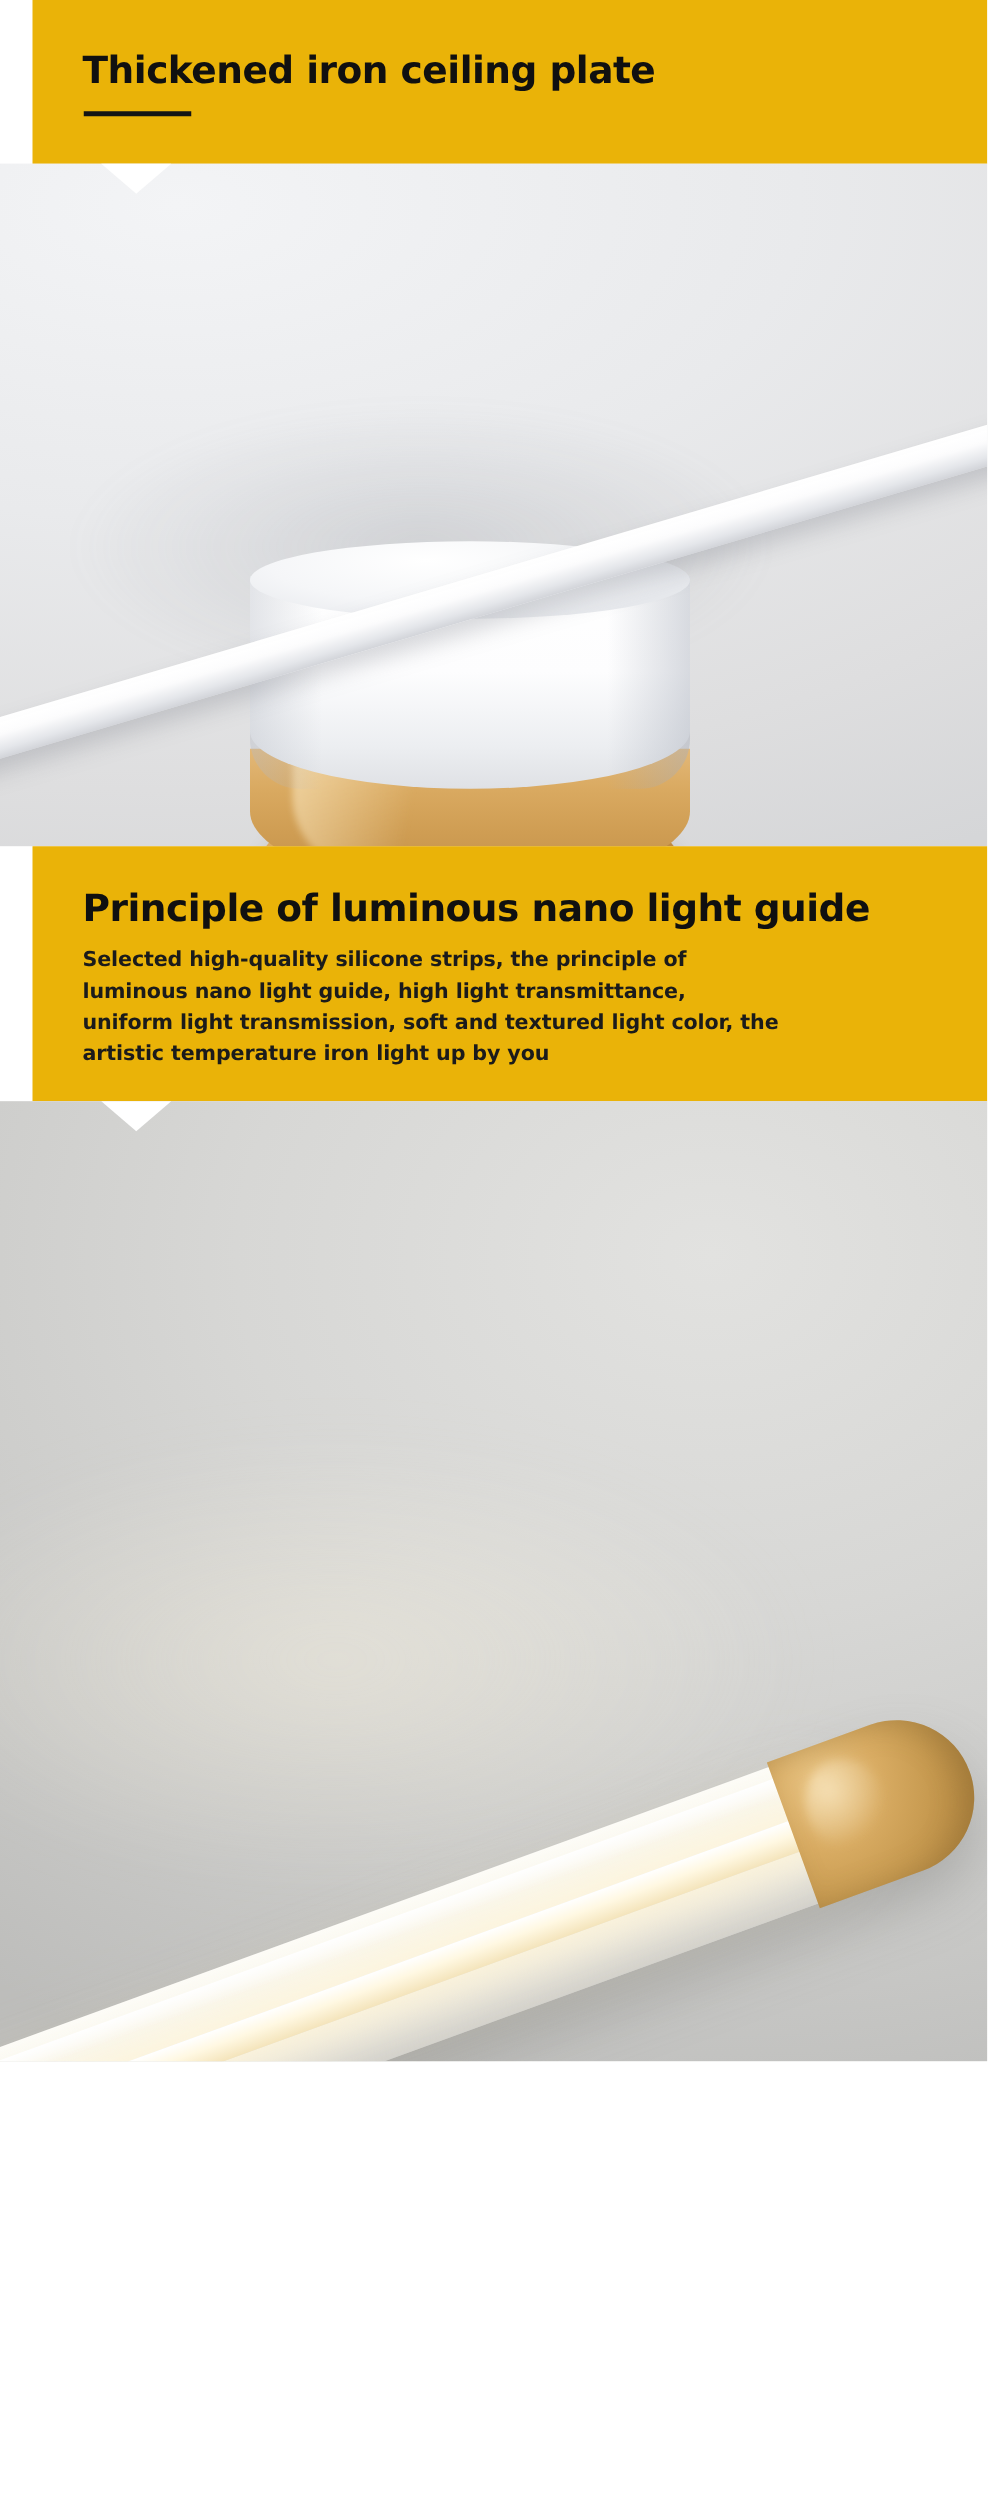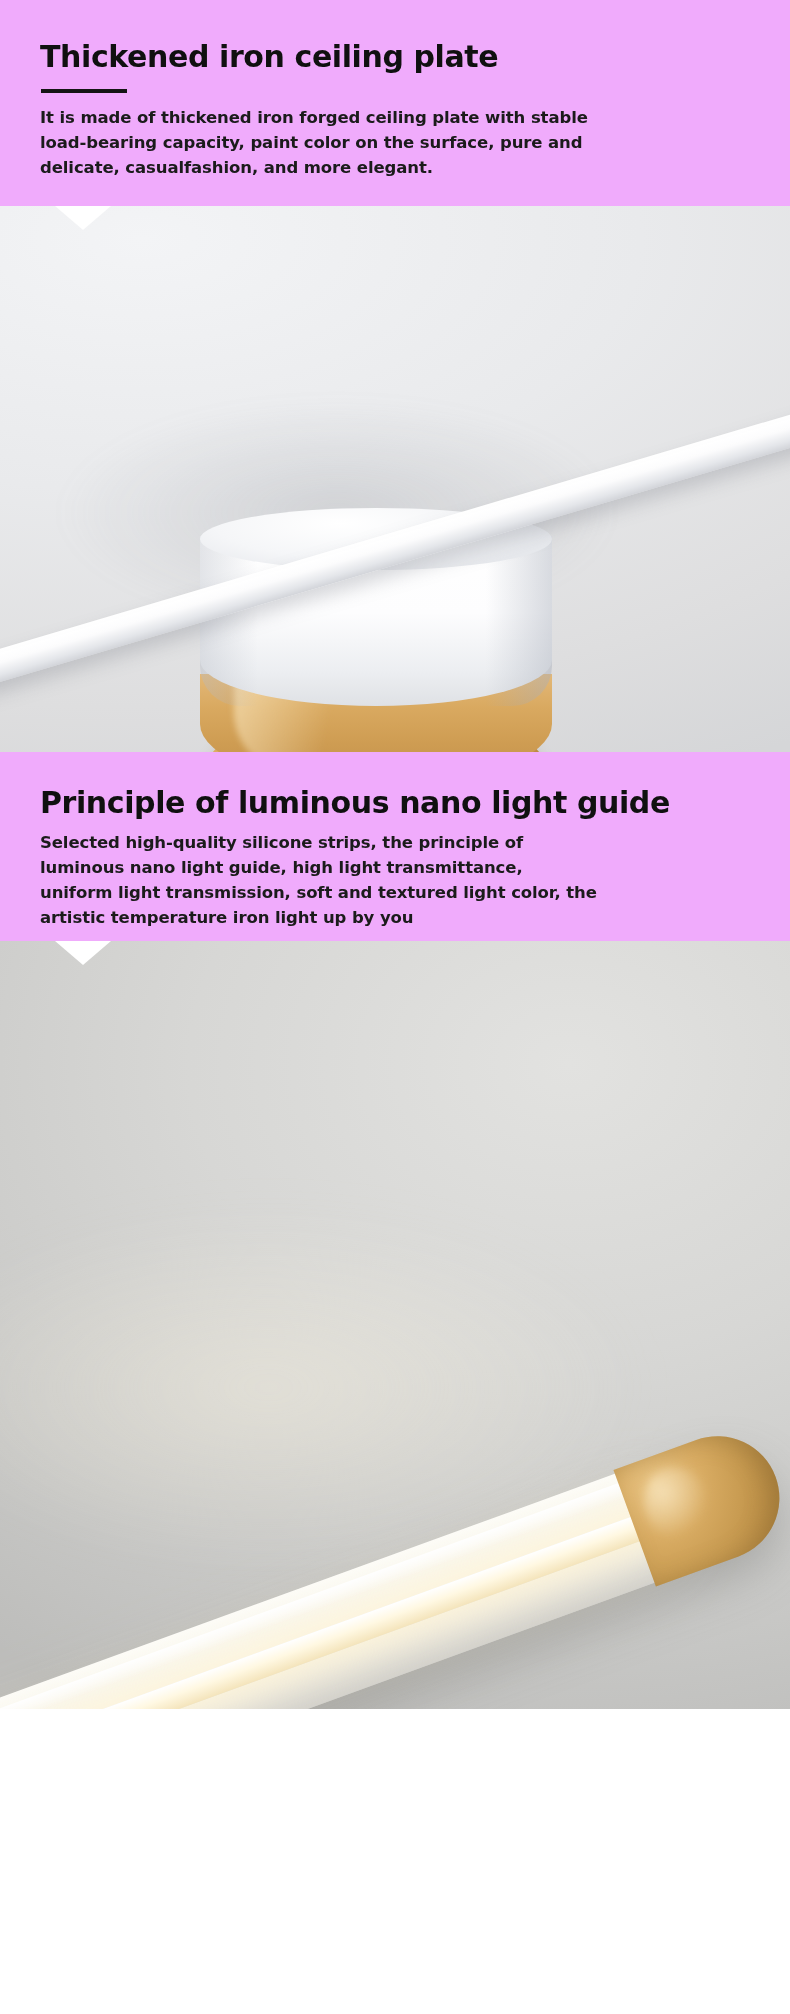--- a/index.html
+++ b/index.html
@@ -12,22 +12,23 @@
     position:relative;
     width:790px;
     height:2014px;
     overflow:hidden;
     background:#ffffff;
   }
 
   
   .text-block {
     position:relative;
-    background:#f0abfc;
+    background:#eab308;
     padding:0 40px;
+    margin-left:26px;
   }
   .section-title {
     font-size:30px;
     font-weight:bold;
     color:#101010;
     letter-spacing:-0.4px;
     line-height:1.15;
     white-space:nowrap;
   }
   .title-rule {
@@ -209,21 +210,20 @@
   }
 </style>
 </head>
 <body>
 
 <div class="page">
 
   <div class="text-block" style="padding-top:40px; padding-bottom:26px;">
     <h1 class="section-title">Thickened iron ceiling plate</h1>
     <div class="title-rule"></div>
-    <p class="section-body">It is made of thickened iron forged ceiling plate with stable load-bearing capacity, paint color on the surface, pure and delicate, casualfashion, and more elegant.</p>
     <div class="notch"></div>
   </div>
 
   <div class="photo photo-1">
     <div class="ceiling-bg"></div>
     <div class="ceiling-shadow"></div>
 
     <div class="gold-disc"></div>
 
     <div class="gold-band">
@@ -234,21 +234,21 @@
       <div class="body-shade-l"></div>
       <div class="body-shade-r"></div>
     </div>
     <div class="white-top"></div>
 
     <div class="light-bar">
       <div class="light-bar-hi"></div>
     </div>
   </div>
 
-  <div class="text-block" style="padding-top:34px; padding-bottom:10px;">
+  <div class="text-block" style="padding-top:34px; padding-bottom:26px;">
     <h1 class="section-title">Principle of luminous nano light guide</h1>
     <div class="title-rule" style="margin-top:10px; margin-bottom:10px; width:0; height:0;"></div>
     <p class="section-body">Selected high-quality silicone strips, the principle of luminous nano light guide, high light transmittance, uniform light transmission, soft and textured light color, the artistic temperature iron light up by you</p>
     <div class="notch"></div>
   </div>
 
   <div class="photo photo-2">
     <div class="glow-bg"></div>
     <div class="glow-halo"></div>
 

